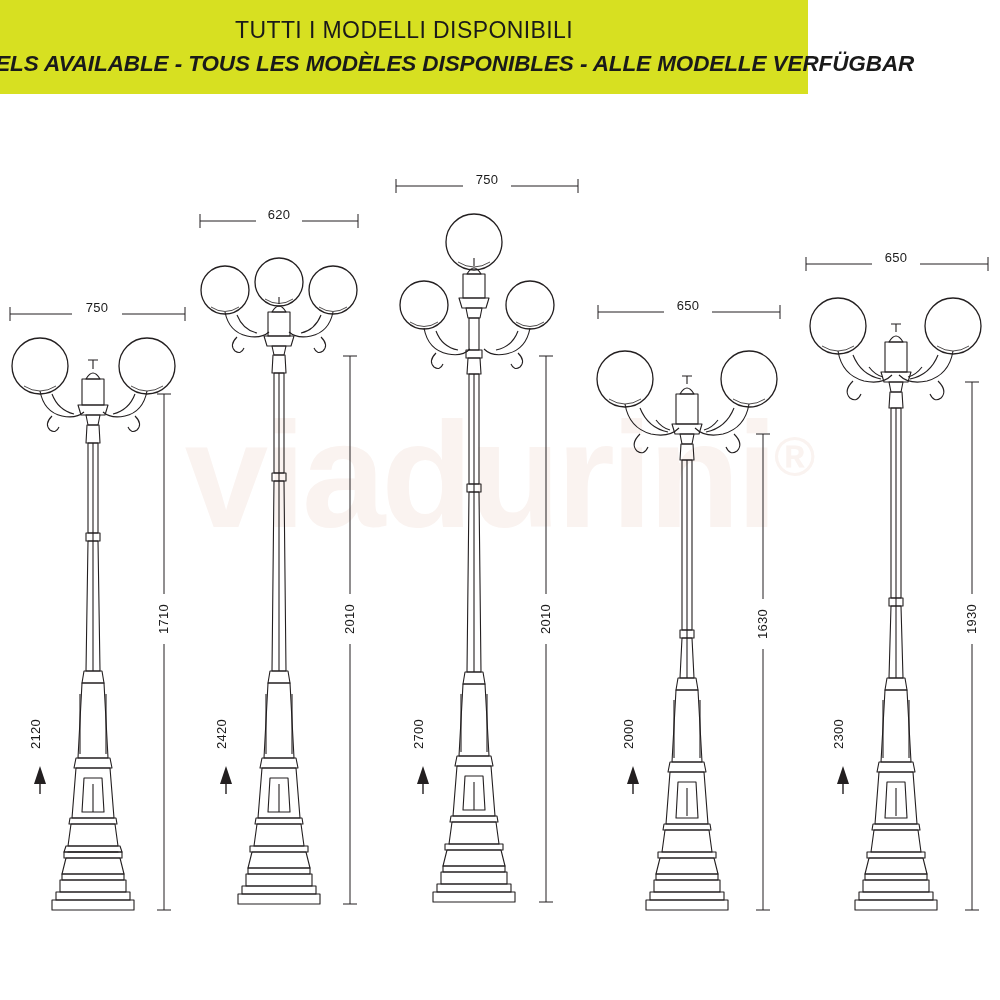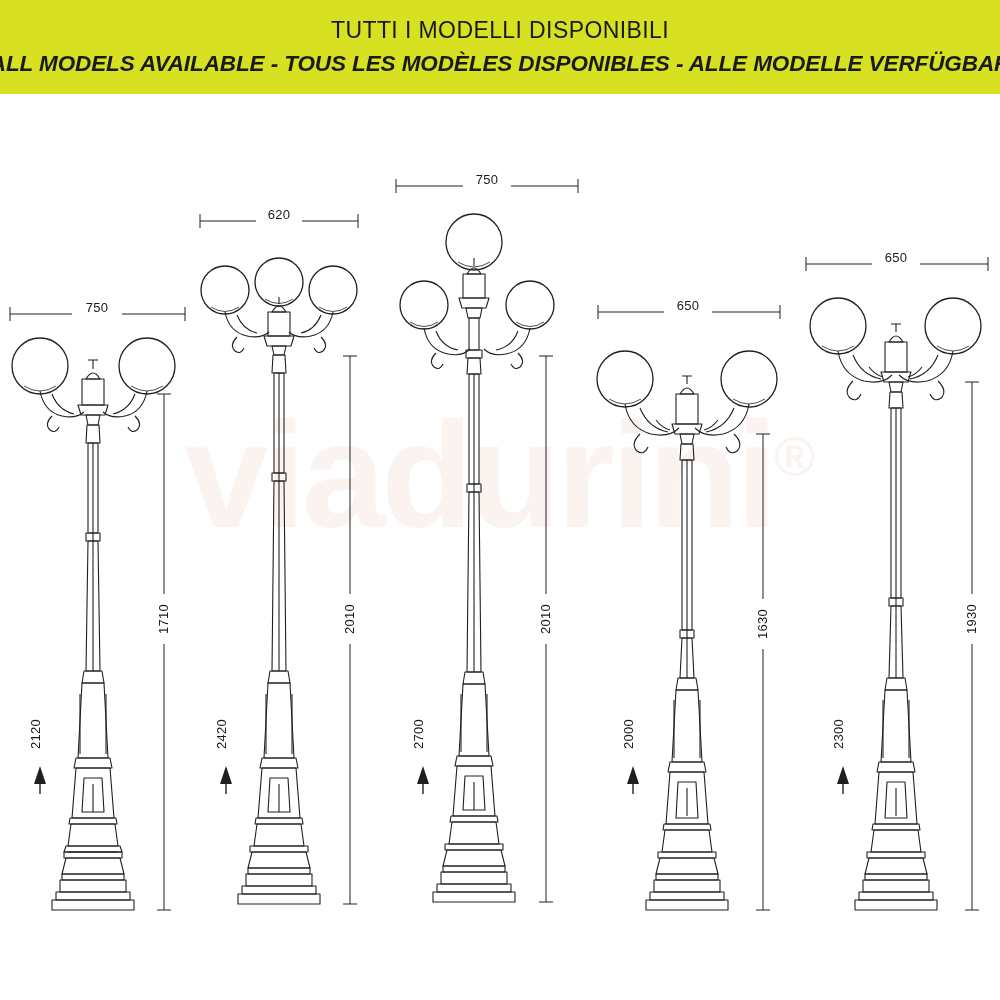--- a/index.html
+++ b/index.html
@@ -12,21 +12,21 @@
     background: #ffffff;
     font-family: "Liberation Sans", sans-serif;
     overflow: hidden;
     position: relative;
   }
 
   
   #banner {
     position: absolute;
     left: 0; top: 0;
-    width: 1000px;
+    width: 808px;
     height: 94px;
     background: #d7e021;
     display: flex;
     flex-direction: column;
     align-items: center;
     justify-content: center;
     box-sizing: border-box;
   }
   #banner .line1 {
     font-size: 23px;

